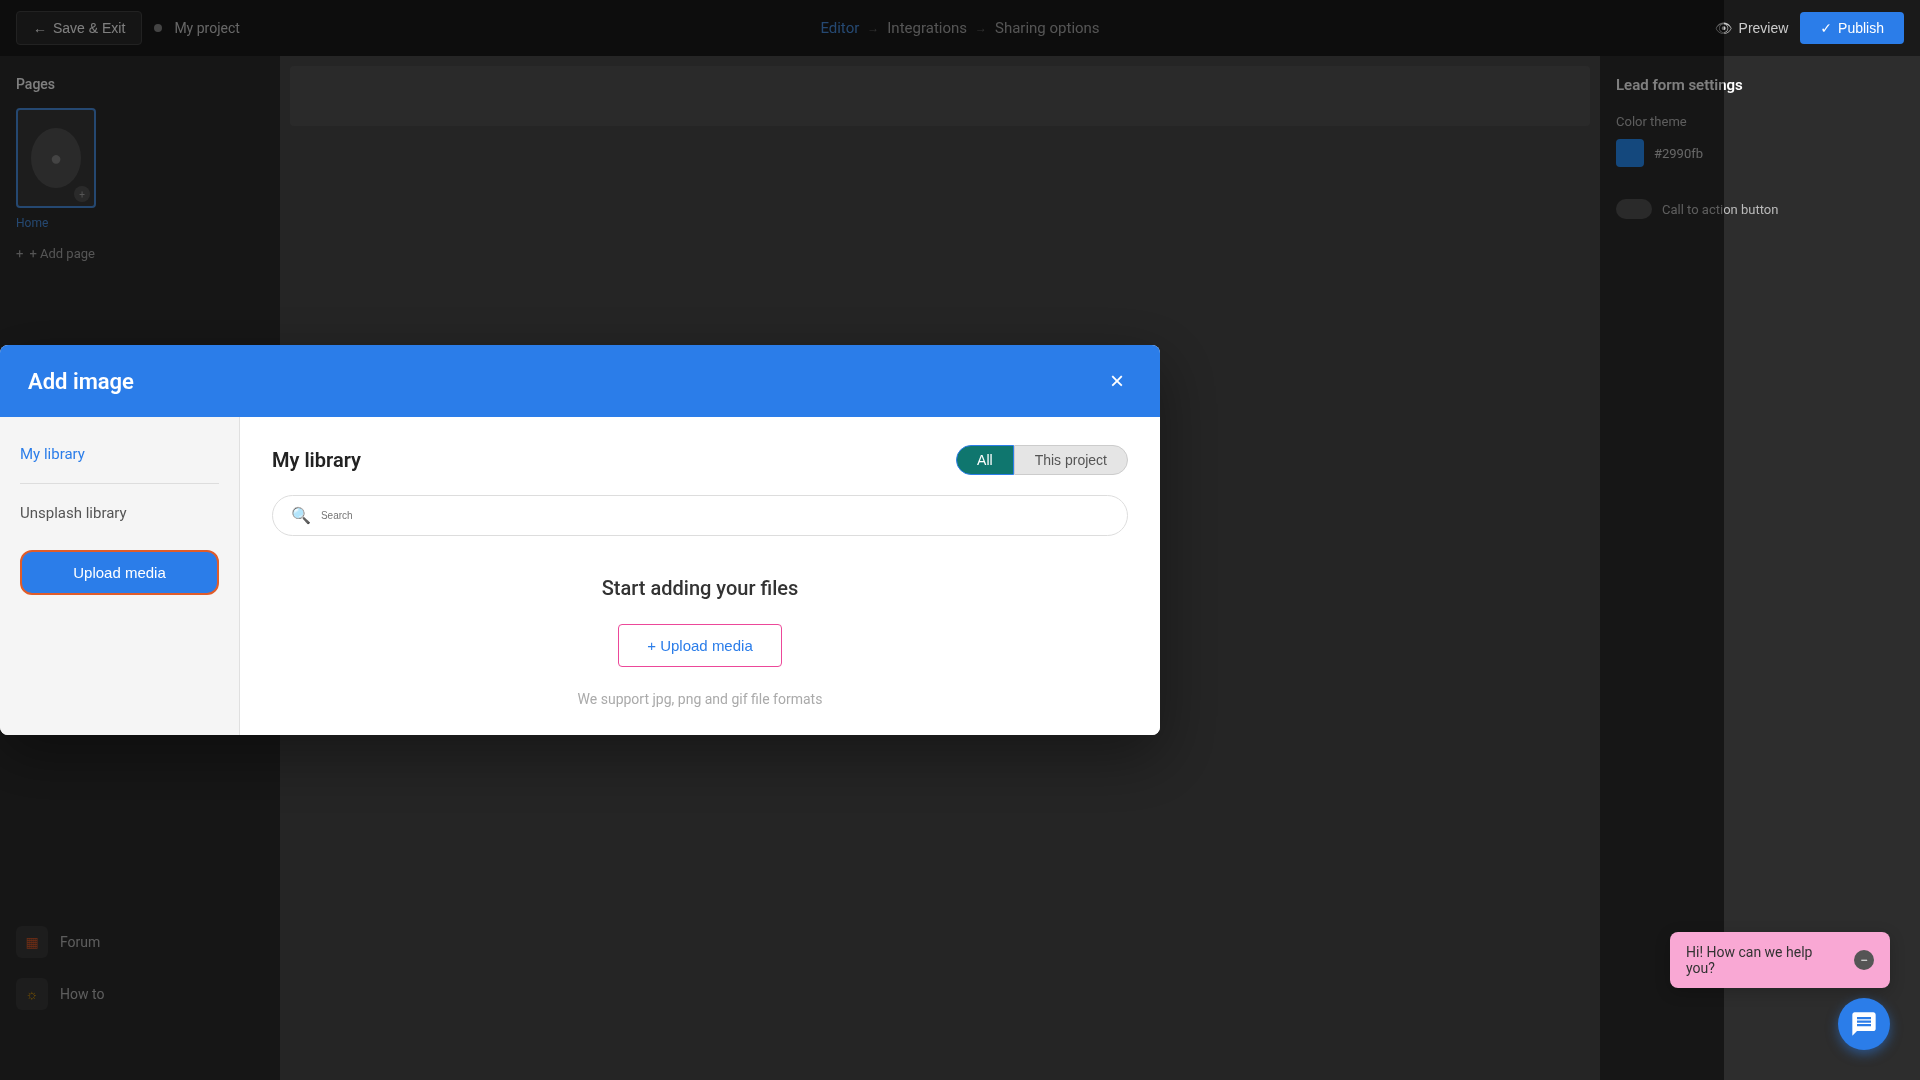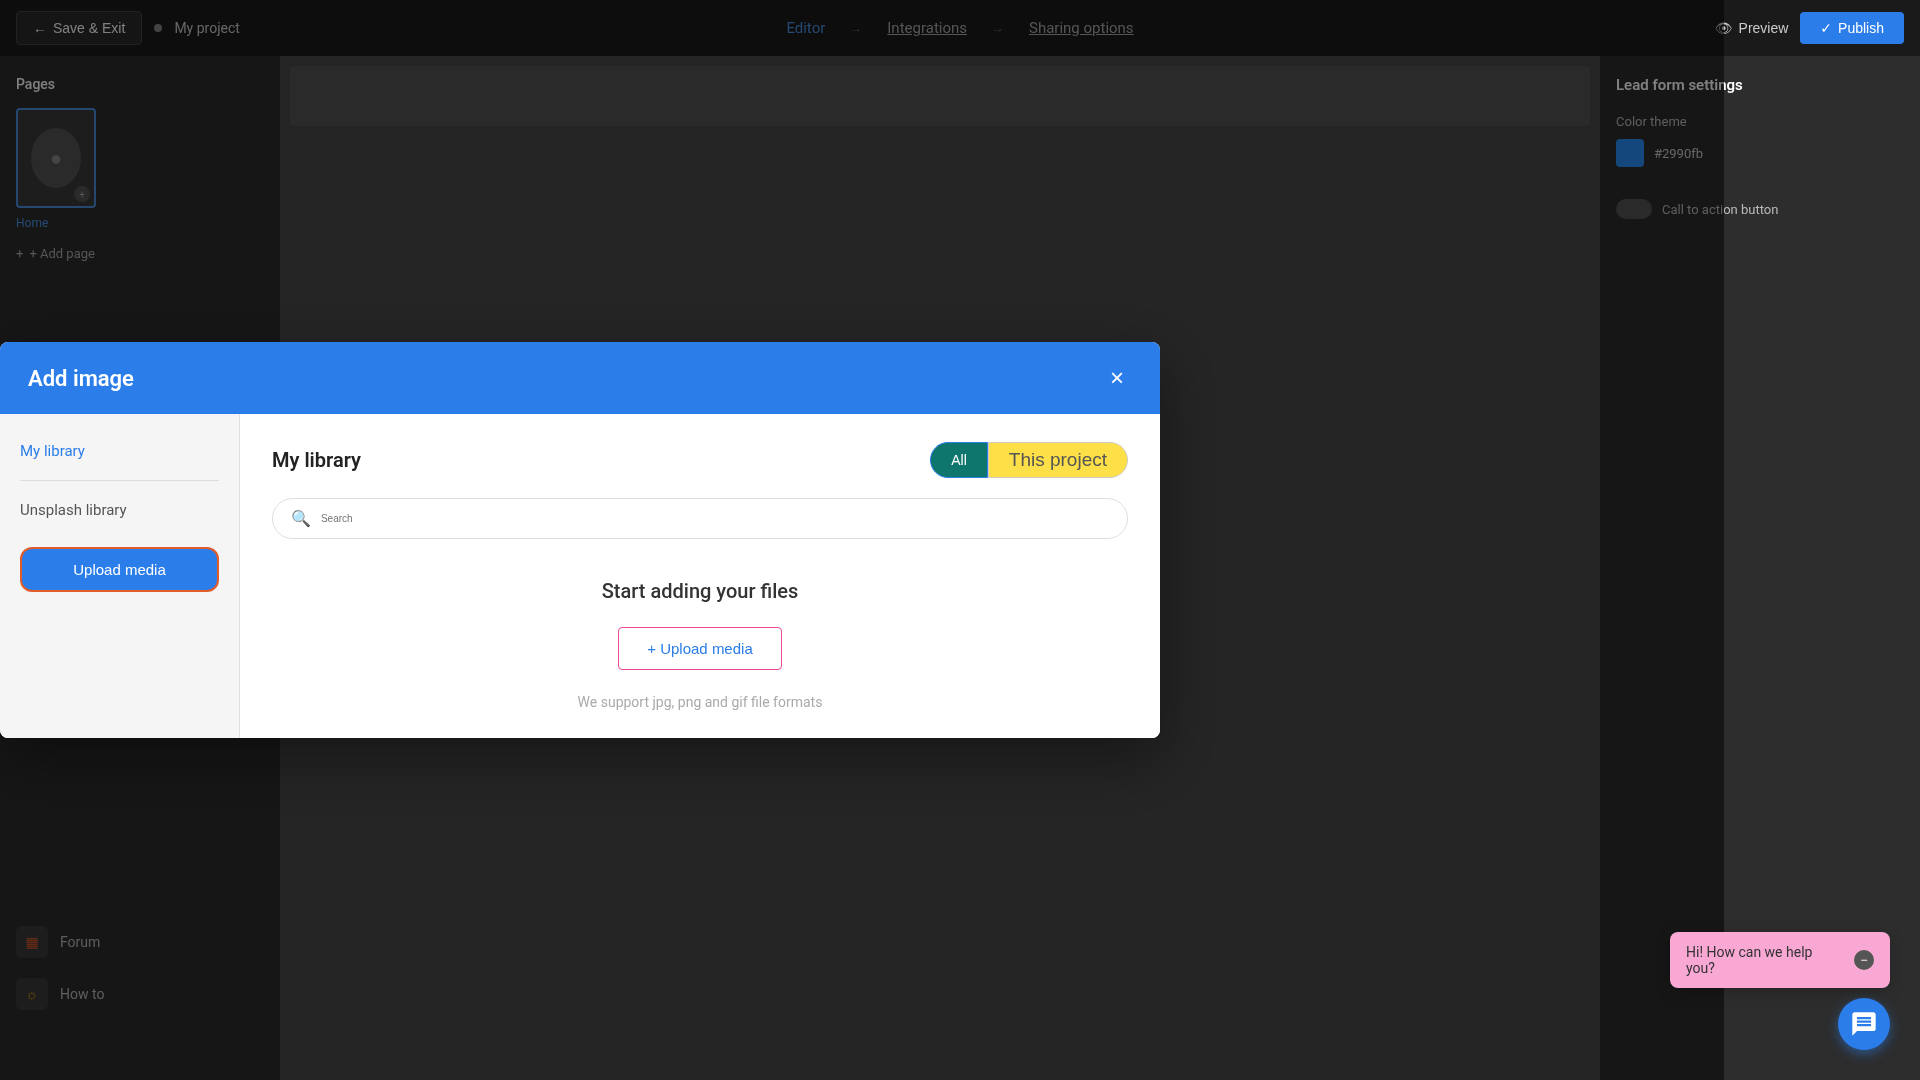--- a/index.html
+++ b/index.html
@@ -52,32 +52,31 @@
       background: #888;
       border-radius: 50%;
       display: inline-block;
     }
     .nav-center {
       position: absolute;
       left: 50%;
       transform: translateX(-50%);
       display: flex;
       align-items: center;
-      gap: 25px;
+      gap: 8px;
       font-size: 15px;
     }
     .nav-link {
       color: #4a90e2;
       text-decoration: none;
       cursor: pointer;
     }
     .nav-link-inactive {
       color: #aaa;
       cursor: pointer;
-      text-decoration: underline;
     }
     .nav-arrow {
       color: #666;
       font-size: 12px;
     }
     .nav-right {
       margin-left: auto;
       display: flex;
       align-items: center;
       gap: 12px;
@@ -349,26 +348,26 @@
     .filter-btn-active {
       background: #0f766e;
       color: #fff;
       border: 1px solid #2b7de9;
       border-radius: 20px 0 0 20px;
       padding: 6px 20px;
       font-size: 14px;
       cursor: pointer;
     }
     .filter-btn-inactive {
-      background: #fde047;
+      background: #e5e5e5;
       color: #555;
       border: 1px solid #ccc;
       border-radius: 0 20px 20px 0;
       padding: 6px 20px;
-      font-size: 19px;
+      font-size: 14px;
       cursor: pointer;
     }
     .search-bar {
       display: flex;
       align-items: center;
       border: 1px solid #ddd;
       border-radius: 24px;
       padding: 10px 18px;
       gap: 10px;
       margin-bottom: 40px;

